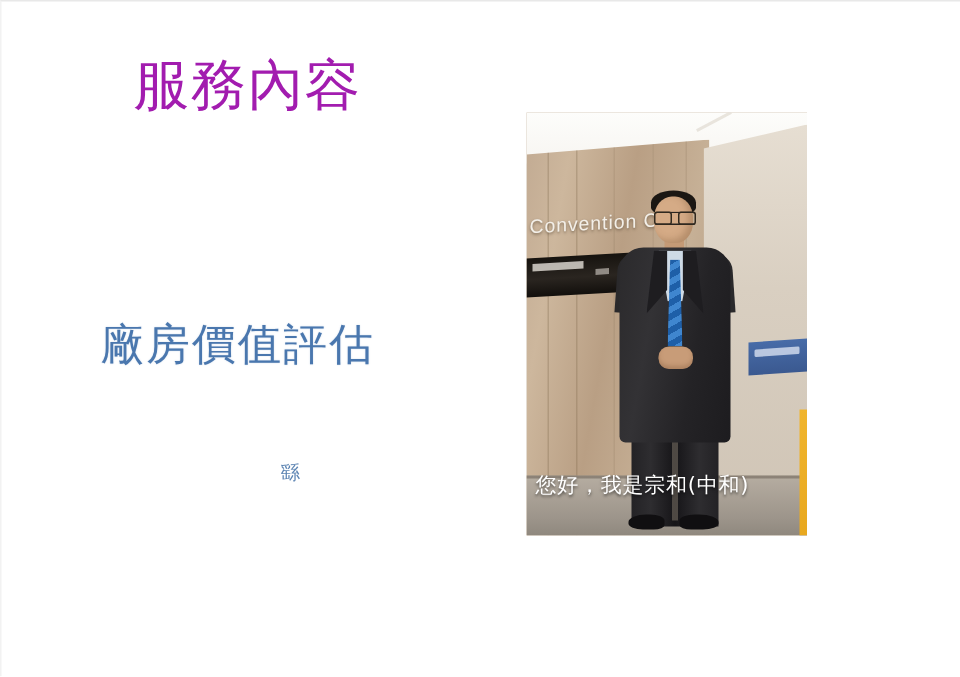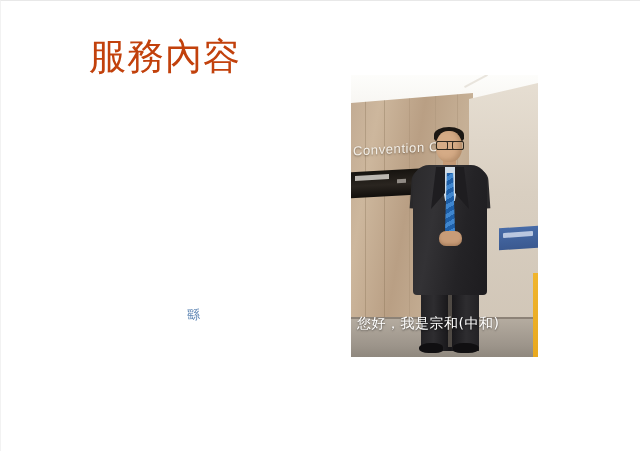--- a/index.html
+++ b/index.html
@@ -22,21 +22,21 @@
   }
 
   
   .title-heading {
     position: absolute;
     left: 88px;
     top: 34px;
     font-size: 37px;
     line-height: 1.18;
     font-weight: 400;
-    color: #c2410c;
+    color: #a21caf;
     letter-spacing: 1px;
     white-space: nowrap;
     font-family: "DejaVu Serif", "Liberation Serif", serif;
   }
 
   .bullet-line {
     position: absolute;
     left: 66px;
     font-size: 29px;
     line-height: 1.2;
@@ -249,20 +249,21 @@
   }
 </style>
 </head>
 <body>
 
 <div id="slide">
 
   <div class="title-heading">服務內容</div>
 
 
+  <div class="bullet-line" id="bullet-2">廠房價值評估</div>
 
 
   <div class="smudge">繇</div>
 
 
   <div id="photo">
     <div class="ph-ceiling"></div>
     <div class="ph-ceil-streak"></div>
 
     <div class="ph-wood-left">

